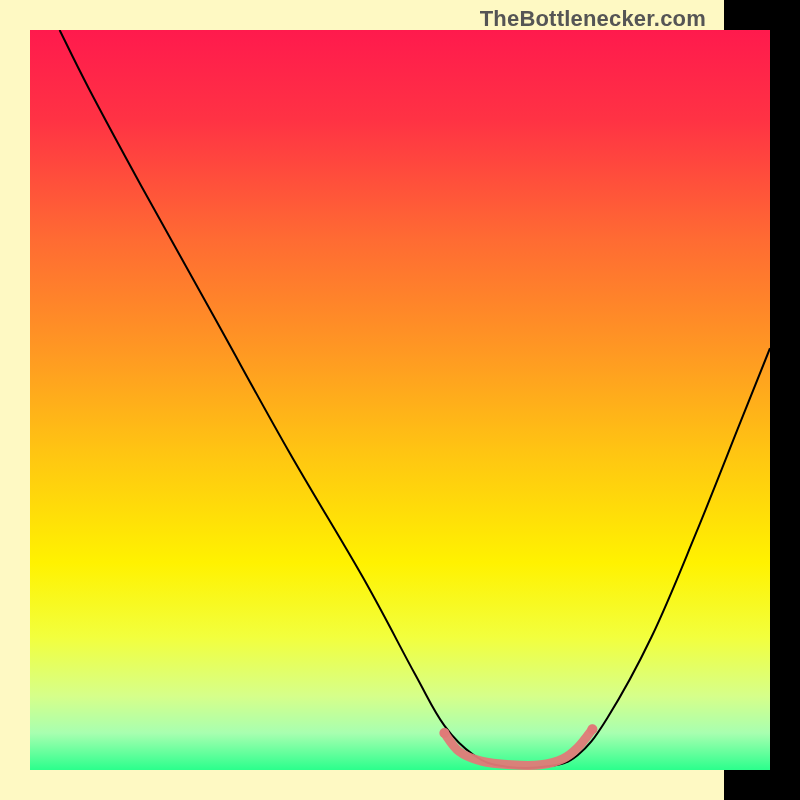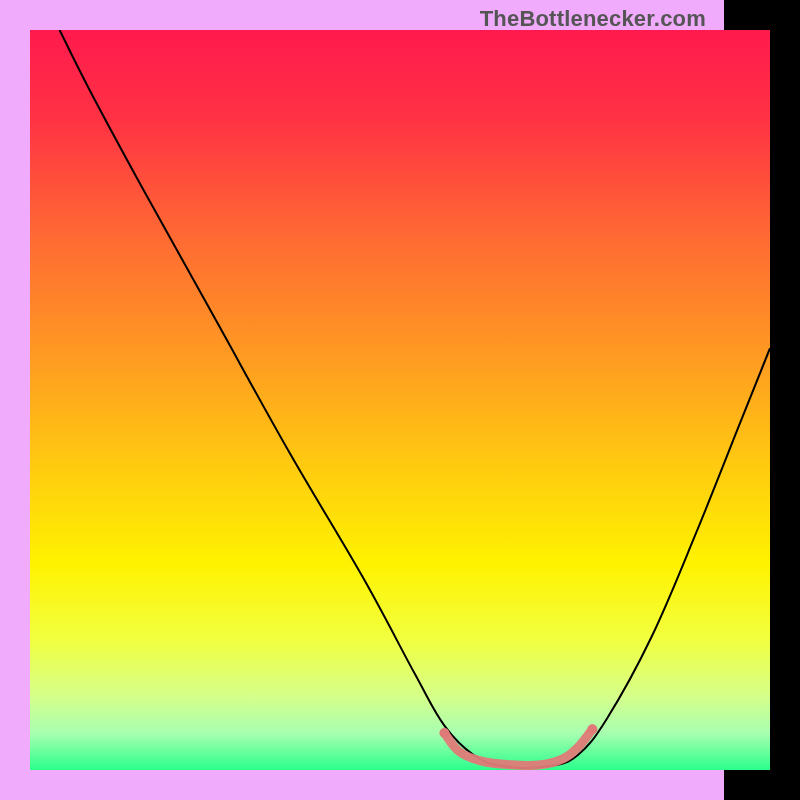--- a/index.html
+++ b/index.html
@@ -1,21 +1,21 @@
 <!DOCTYPE html>
 <html><head>
 <meta charset="utf-8">
 <style>
   * { margin: 0; padding: 0; box-sizing: border-box; }
   html, body { width: 800px; height: 800px; overflow: hidden; background: #000; }
   .chart-container {
     position: relative;
     width: 724px;
     height: 800px;
-    background: #f0abfc;
+    background: #fef9c3;
   }
   .attribution {
     position: absolute;
     top: 6px;
     right: 18px;
     font-family: Arial, Helvetica, sans-serif;
     font-size: 22px;
     font-weight: bold;
     color: #555;
     letter-spacing: 0.2px;

